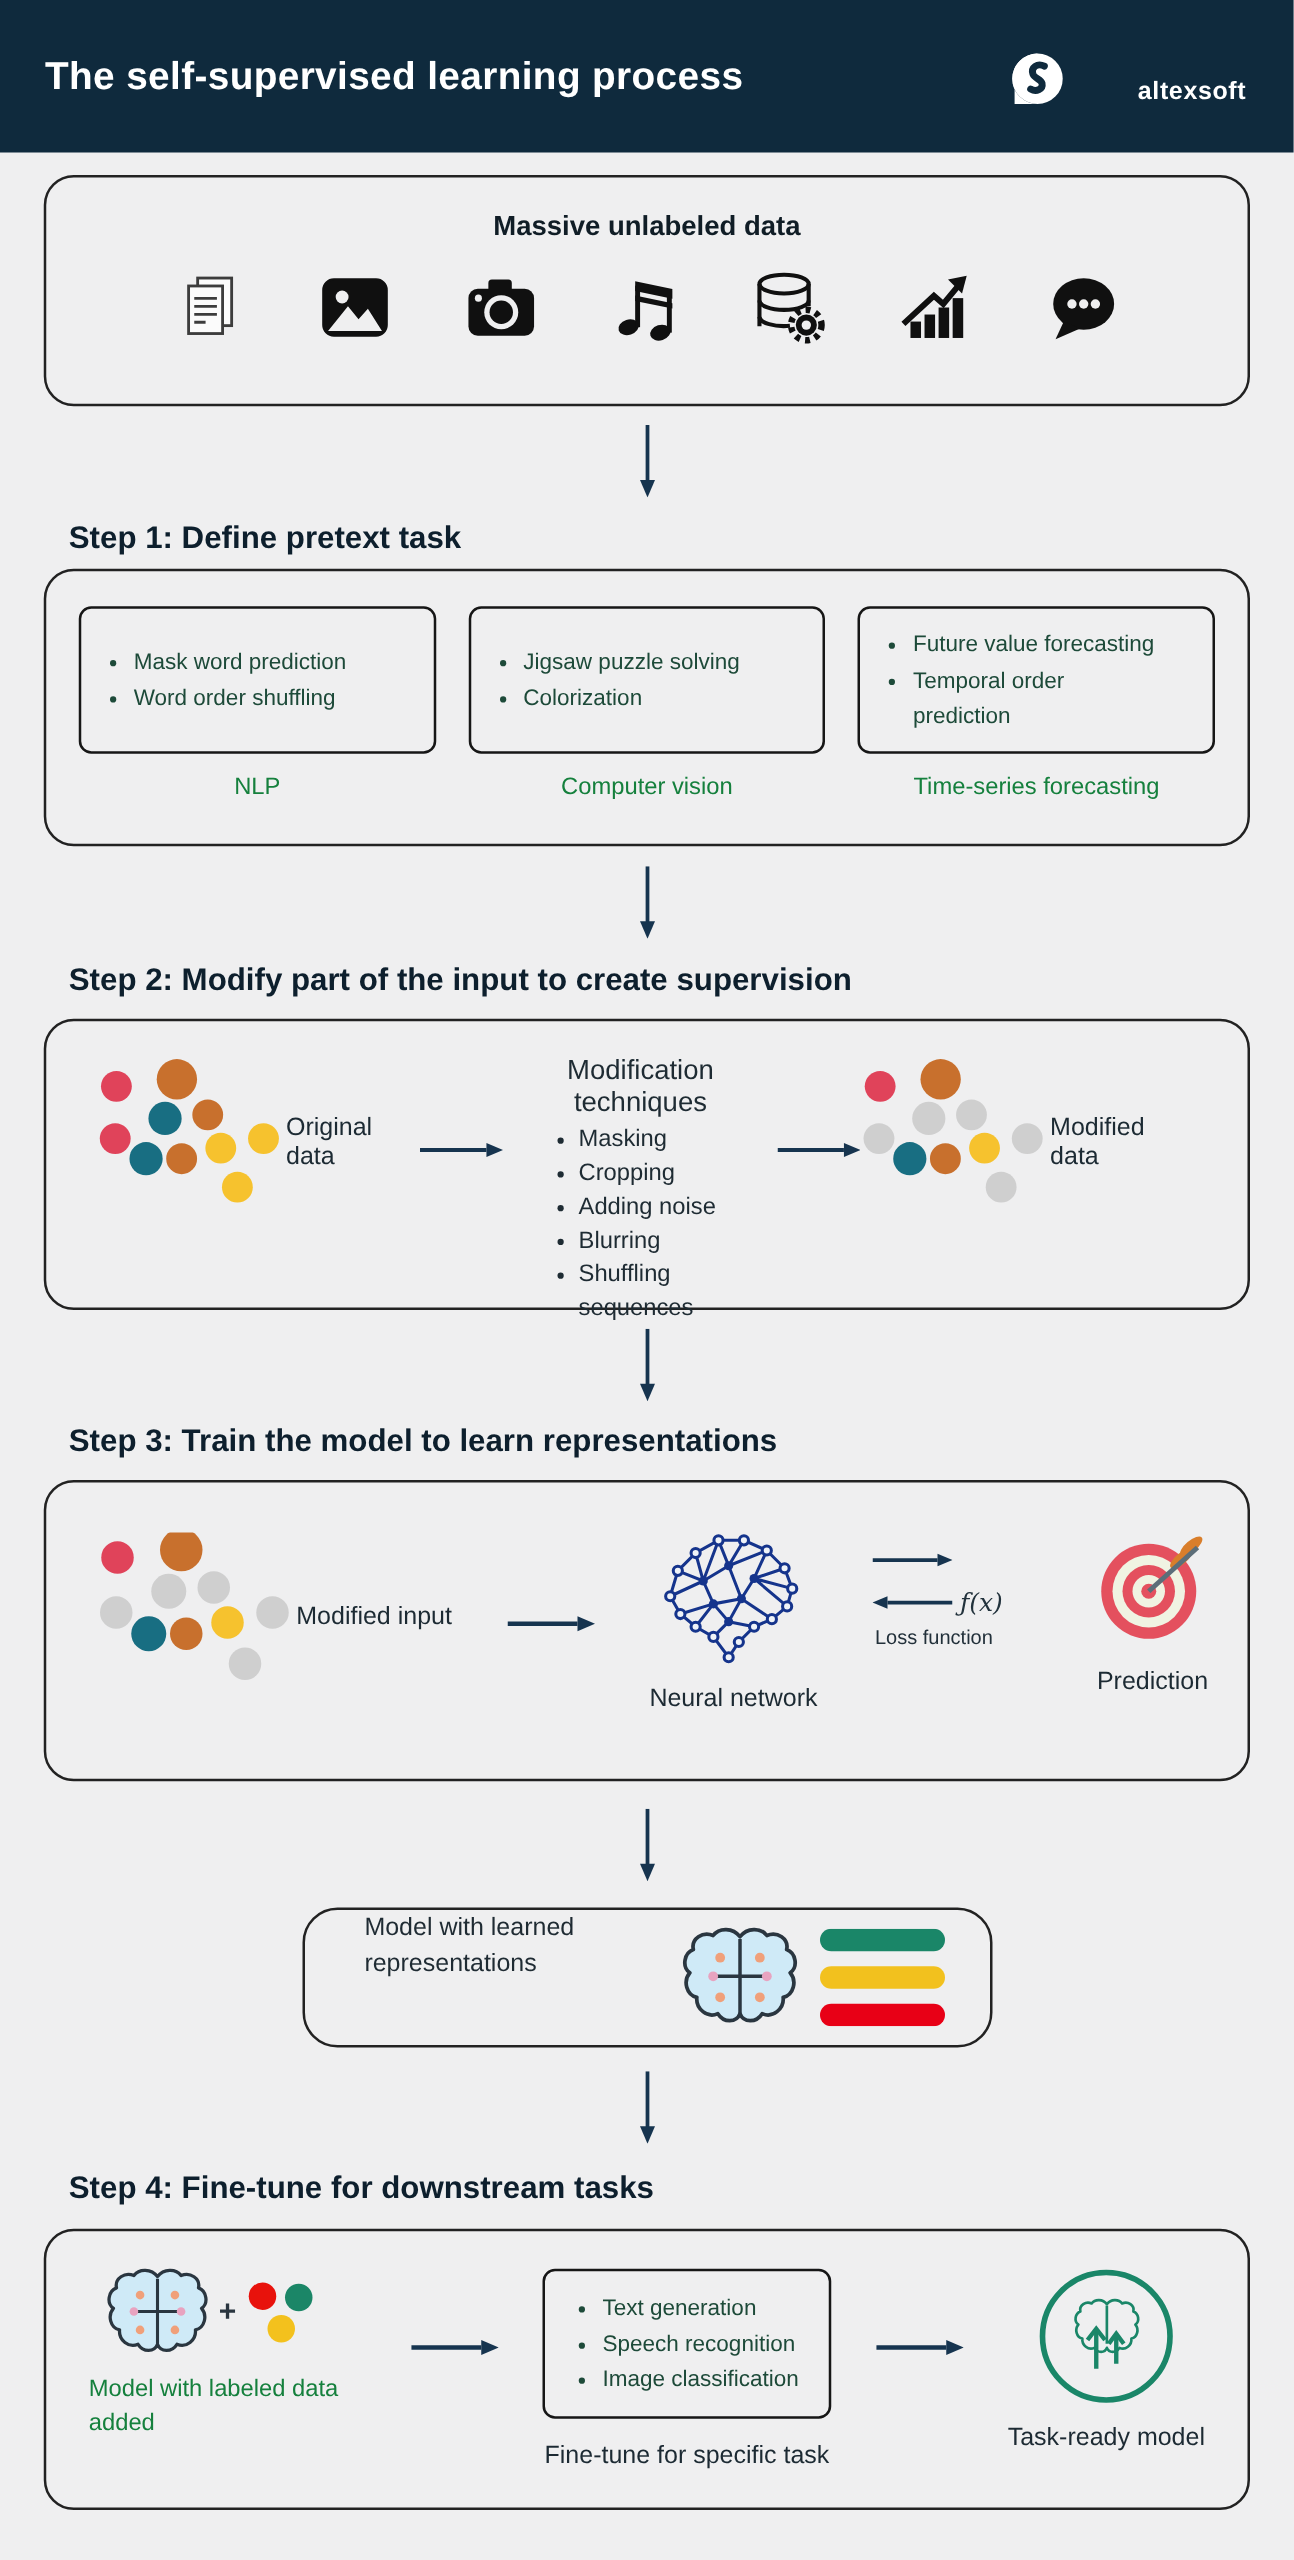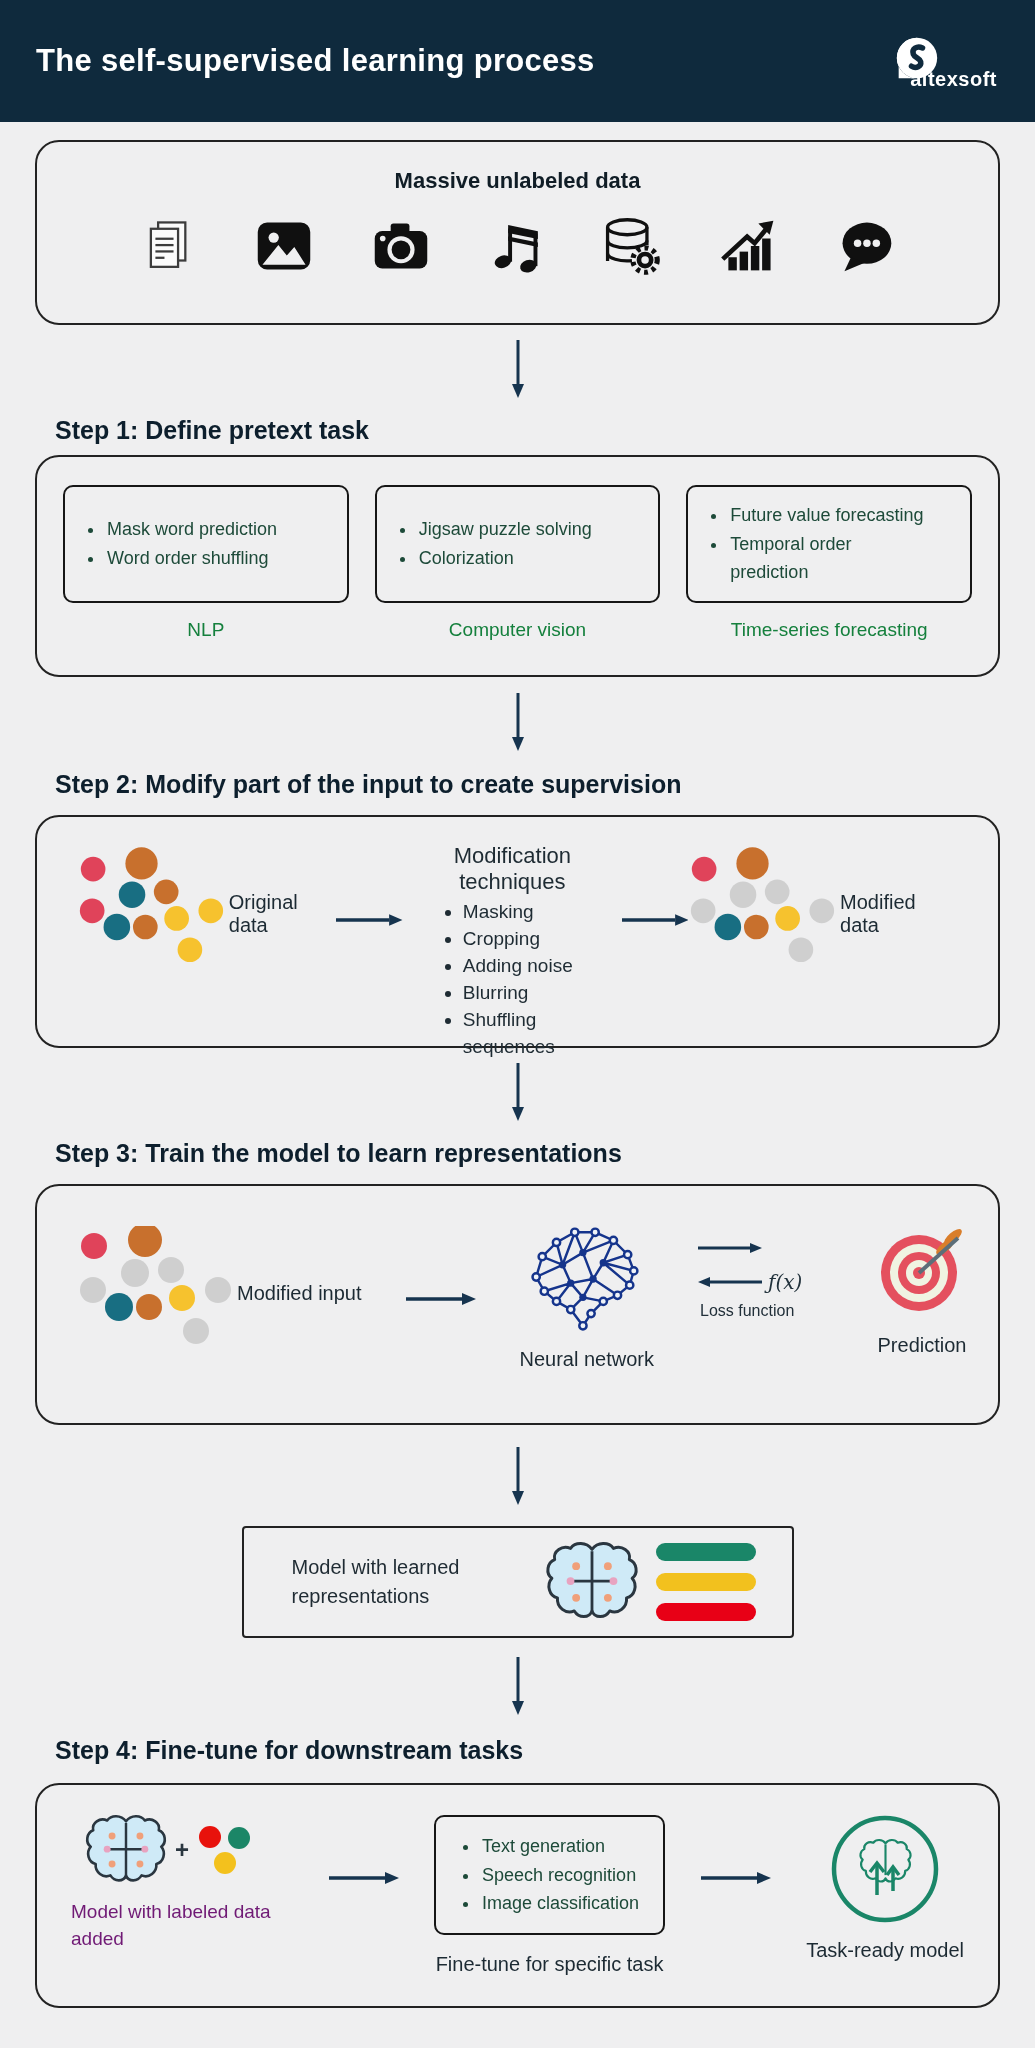--- a/index.html
+++ b/index.html
@@ -11,21 +11,21 @@
     color:#1c2a33;
     overflow:hidden;
   }
   
   .header {
     height:122px; background:#0f2a3d;
     display:flex; align-items:center; justify-content:space-between;
     padding:0 38px 0 36px;
   }
   .header h1 { color:#ffffff; font-size:31px; font-weight:bold; letter-spacing:.3px; }
-  .logo { display:flex; flex-direction:column; align-items:flex-end; margin-top:4px; }
+  .logo { display:flex; flex-direction:row; align-items:flex-end; margin-top:4px; }
   .logo-mark { width:44px; height:44px; margin-right:58px; }
   .logo-text { color:#ffffff; font-size:20px; font-weight:bold; letter-spacing:.5px; margin-top:-12px; }
   
   .content { padding:0 35px; }
   .outer-box { border:2px solid #222; border-radius:24px; }
   .vgap { display:flex; align-items:center; justify-content:center; }
   .step-heading { font-size:25px; font-weight:bold; color:#0d1f2d; margin-left:20px; line-height:34px; height:34px; }
   
   .box1 { margin-top:18px; height:185px; text-align:center; }
   .box1-title { font-size:22px; font-weight:bold; color:#101d26; margin-top:26px; }
@@ -55,29 +55,29 @@
   .step3-box { margin-top:14px; height:241px; display:flex; align-items:flex-start; padding:40px 28px 0 40px; justify-content:space-between; }
   .nn-col { display:flex; flex-direction:column; align-items:center; margin-top:-6px; }
   .nn-label { font-size:20px; color:#1c2a33; margin-top:14px; }
   .loss-col { display:flex; flex-direction:column; margin-top:16px; width:132px; }
   .loss-row { display:flex; align-items:center; gap:6px; margin-top:16px; }
   .fx { font-family:"DejaVu Serif", serif; font-style:italic; font-size:20px; color:#22323c; }
   .loss-label { font-size:16px; color:#22303a; margin-top:8px; margin-left:2px; }
   .target-col { display:flex; flex-direction:column; align-items:center; margin-top:-2px; }
   .target-label { font-size:20px; color:#1c2a33; margin-top:18px; }
   
-  .model-box { width:552px; height:112px; margin:0 auto; border-radius:4px; display:flex; align-items:center; justify-content:space-between; padding:0 36px 0 48px; }
+  .model-box { width:552px; height:112px; margin:0 auto; border-radius:28px; display:flex; justify-content:space-between; padding:0 36px 0 48px; }
   .model-label { font-size:20px; line-height:1.45; width:230px; color:#1f2b33; }
   .model-icons { display:flex; align-items:center; gap:16px; }
   
   .step4-box { margin-top:16px; height:225px; display:flex; align-items:flex-start; padding:28px 34px 0 24px; justify-content:space-between; }
   .s4-left { display:flex; flex-direction:column; width:232px; }
   .s4-icons { display:flex; align-items:center; gap:8px; padding-left:24px; }
   .plus { font-size:24px; font-weight:bold; color:#2a3640; }
-  .s4-left-label { font-size:19px; line-height:1.4; color:#701a75; margin-top:12px; padding-left:10px; width:210px; }
+  .s4-left-label { font-size:19px; line-height:1.4; color:#15803d; margin-top:12px; padding-left:10px; width:210px; }
   .s4-mid { display:flex; flex-direction:column; align-items:center; margin-top:2px; }
   .s4-mid .green-box { min-height:120px; padding:10px 24px; }
   .s4-mid-label { font-size:20px; color:#1c2a33; margin-top:18px; }
   .s4-right { display:flex; flex-direction:column; align-items:center; }
   .s4-right-label { font-size:20px; color:#1c2a33; margin-top:14px; }
   .harrow4 { margin-top:58px; }
 </style>
 </head>
 <body>
 

